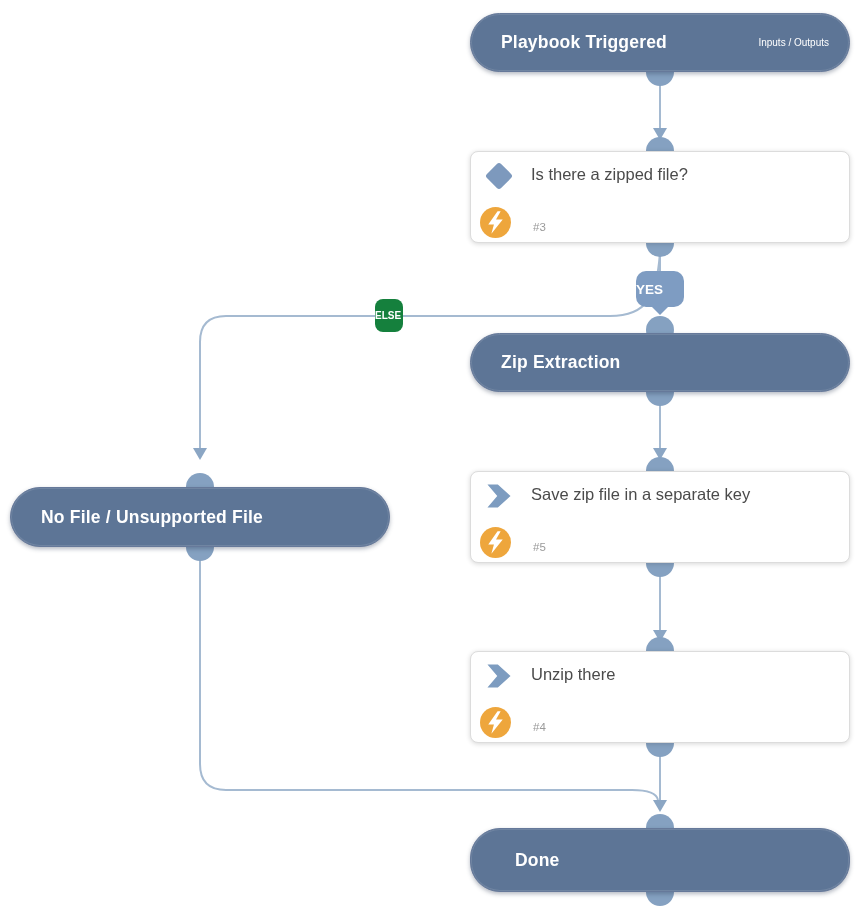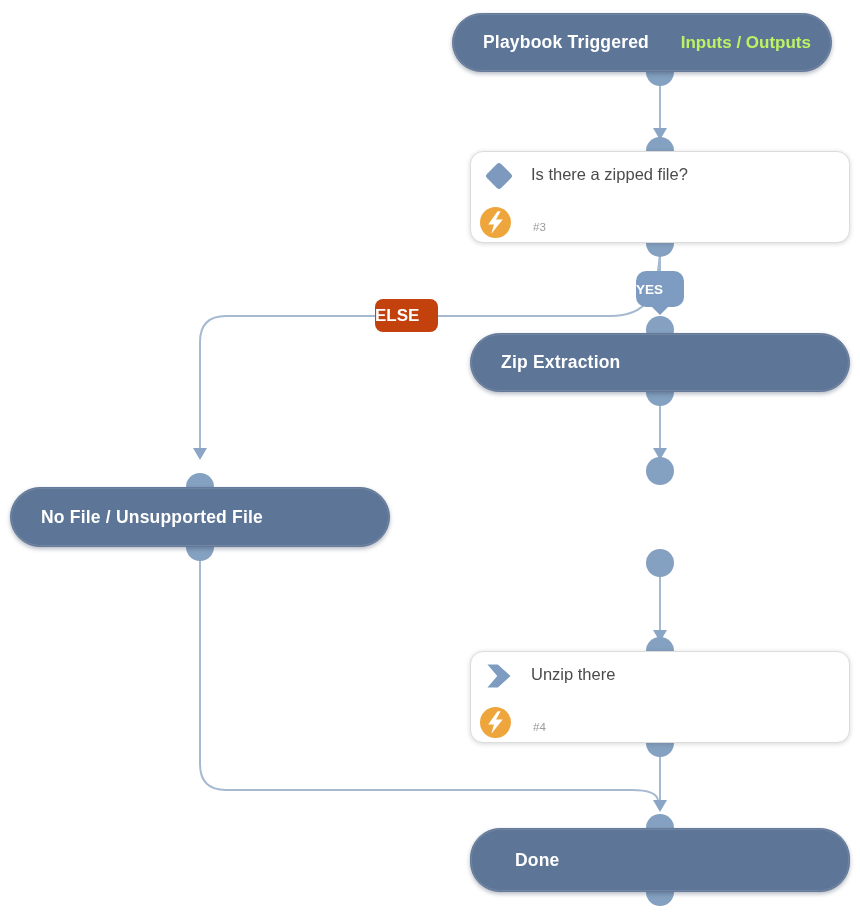--- a/index.html
+++ b/index.html
@@ -12,26 +12,26 @@
 
   
   .pill{
     position:absolute;z-index:2;height:59px;border-radius:30px;
     background:#5d7596;border:1px solid #66799a;
     box-shadow:0 2px 4px rgba(40,55,80,.35), inset 0 0 0 1px rgba(255,255,255,.12);
     display:flex;align-items:center;justify-content:space-between;
     padding:0 20px 0 30px;box-sizing:border-box;cursor:pointer;
   }
   .pill .pill-title{color:#ffffff;font-size:17.5px;font-weight:600;letter-spacing:.2px;}
-  .pill .pill-secondary{color:#bef264;font-size:17px;font-weight:700;}
+  .pill .pill-secondary{color:#ffffff;font-size:10px;font-weight:400;}
 
   
   .card{
     position:absolute;z-index:2;width:380px;height:92px;background:#ffffff;
-    border:1px solid #dcdcdc;border-radius:13px;
+    border:1px solid #dcdcdc;border-radius:8px;
     box-shadow:0 1px 5px rgba(0,0,0,.16);box-sizing:border-box;cursor:pointer;
   }
   .card .head-icon{position:absolute;left:13px;top:9px;width:30px;height:30px;}
   .card .card-title{
     position:absolute;left:60px;top:13px;right:10px;
     font-size:16.5px;color:#4b4b4b;font-weight:400;white-space:nowrap;
   }
   .card .auto-icon{position:absolute;left:9px;top:55px;width:31px;height:31px;}
   .card .task-num{position:absolute;left:62px;top:69px;font-size:11.5px;color:#9a9a9a;}
 
@@ -43,22 +43,22 @@
   #yes-badge{
     left:636px;top:271px;width:48px;height:36px;border-radius:10px;
     background:#7e9cc2;font-size:13.5px;
   }
   #yes-badge::after{
     content:"";position:absolute;left:50%;bottom:-8px;transform:translateX(-50%);
     border-left:8px solid transparent;border-right:8px solid transparent;
     border-top:8px solid #7e9cc2;
   }
   #else-badge{
-    left:375px;top:299px;width:63px;height:33px;border-radius:8px;
-    background:#c2410c;font-size:17px;
+    left:375px;top:299px;width:28px;height:33px;border-radius:8px;
+    background:#15803d;font-size:10px;
   }
 </style>
 </head>
 <body>
 
 <div id="canvas">
 
   <svg id="edges" width="860" height="919" viewBox="0 0 860 919">
     <g fill="none" stroke="#a5bad1" stroke-width="2">
       <path d="M660 72 L660 128"></path>
@@ -86,21 +86,21 @@
       <circle cx="660" cy="563" r="14"></circle>
       <circle cx="660" cy="651" r="14"></circle>
       <circle cx="660" cy="743" r="14"></circle>
       <circle cx="660" cy="828" r="14"></circle>
       <circle cx="660" cy="892" r="14"></circle>
       <circle cx="200" cy="487" r="14"></circle>
       <circle cx="200" cy="547" r="14"></circle>
     </g>
   </svg>
 
-  <div class="pill" style="left:452px;top:13px;width:380px;">
+  <div class="pill" style="left:470px;top:13px;width:380px;">
     <span class="pill-title">Playbook Triggered</span>
     <span class="pill-secondary">Inputs / Outputs</span>
   </div>
 
   <div class="card" style="left:470px;top:151px;">
     <svg class="head-icon" viewBox="0 0 30 30">
       <rect x="5" y="5" width="20" height="20" rx="3" fill="#7d99bd" transform="rotate(45 15 15)"></rect>
     </svg>
     <span class="card-title">Is there a zipped file?</span>
     <svg class="auto-icon" viewBox="0 0 30 30">
@@ -118,20 +118,31 @@
   </div>
 
   <div class="pill" style="left:10px;top:487px;width:380px;height:60px;">
     <span class="pill-title">No File / Unsupported File</span>
   </div>
 
   <div class="pill" style="left:470px;top:333px;width:380px;">
     <span class="pill-title">Zip Extraction</span>
   </div>
 
+  <div class="card" style="left:470px;top:471px;">
+    <svg class="head-icon" viewBox="0 0 26 26">
+      <path d="M3 3 L12 3 L23 13 L12 23 L3 23 L11.5 13 Z" fill="#7d9cc0"></path>
+    </svg>
+    <span class="card-title">Save zip file in a separate key</span>
+    <svg class="auto-icon" viewBox="0 0 30 30">
+      <circle cx="15" cy="15" r="15" fill="#eea63c"></circle>
+      <polygon points="17,4 8,17 13.5,17 11,26 22,12 15.5,12 20,4" fill="#ffffff"></polygon>
+    </svg>
+    <span class="task-num">#5</span>
+  </div>
 
   <div class="card" style="left:470px;top:651px;">
     <svg class="head-icon" viewBox="0 0 26 26">
       <path d="M3 3 L12 3 L23 13 L12 23 L3 23 L11.5 13 Z" fill="#7d9cc0"></path>
     </svg>
     <span class="card-title">Unzip there</span>
     <svg class="auto-icon" viewBox="0 0 30 30">
       <circle cx="15" cy="15" r="15" fill="#eea63c"></circle>
       <polygon points="17,4 8,17 13.5,17 11,26 22,12 15.5,12 20,4" fill="#ffffff"></polygon>
     </svg>

